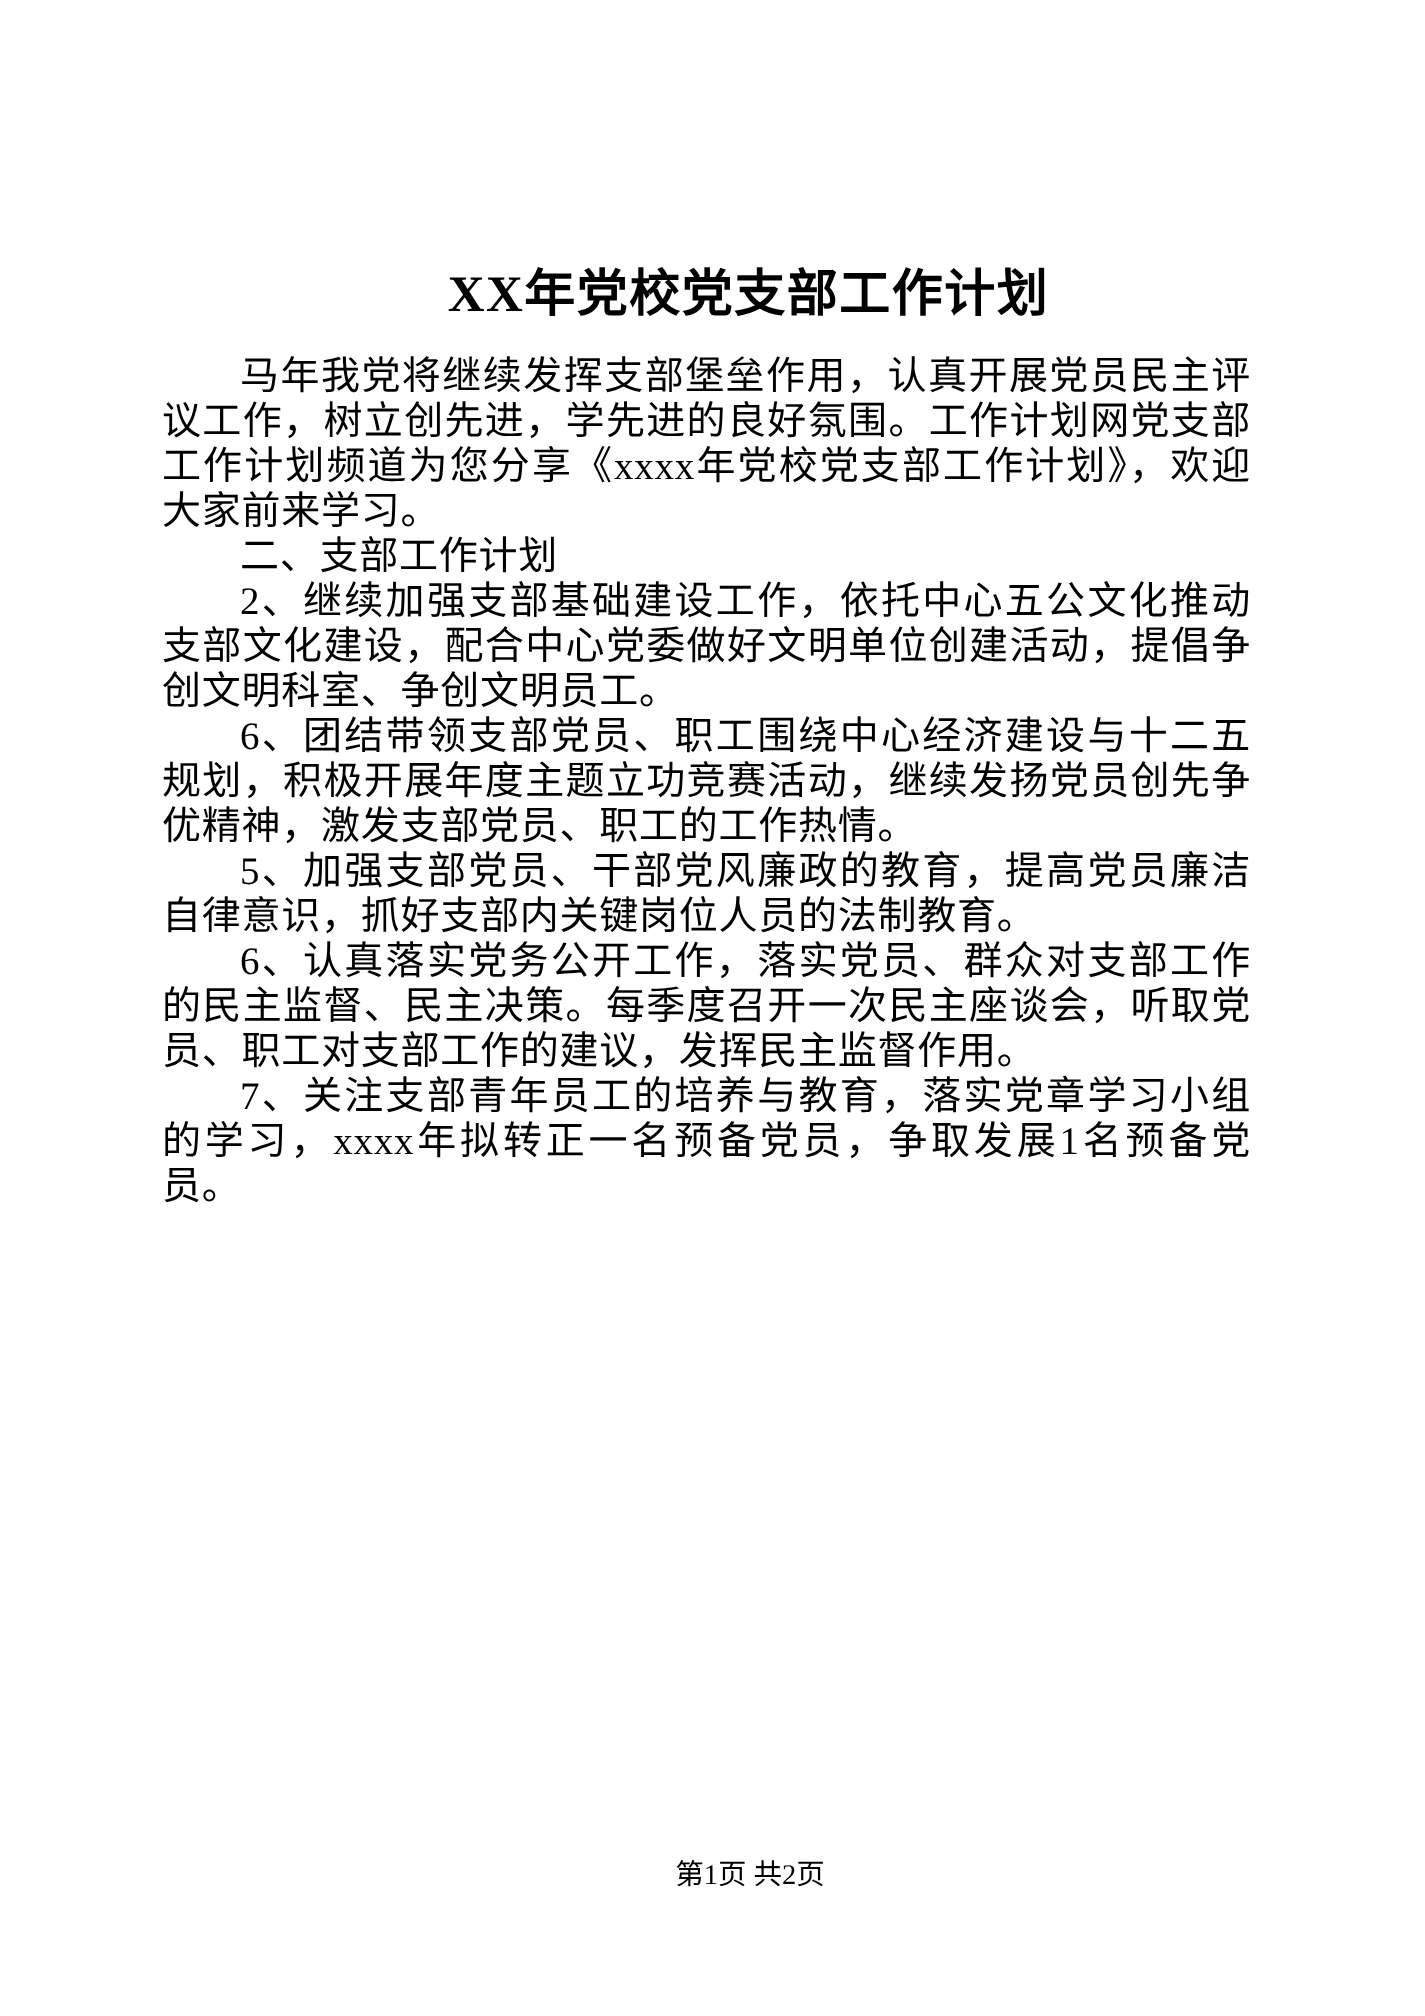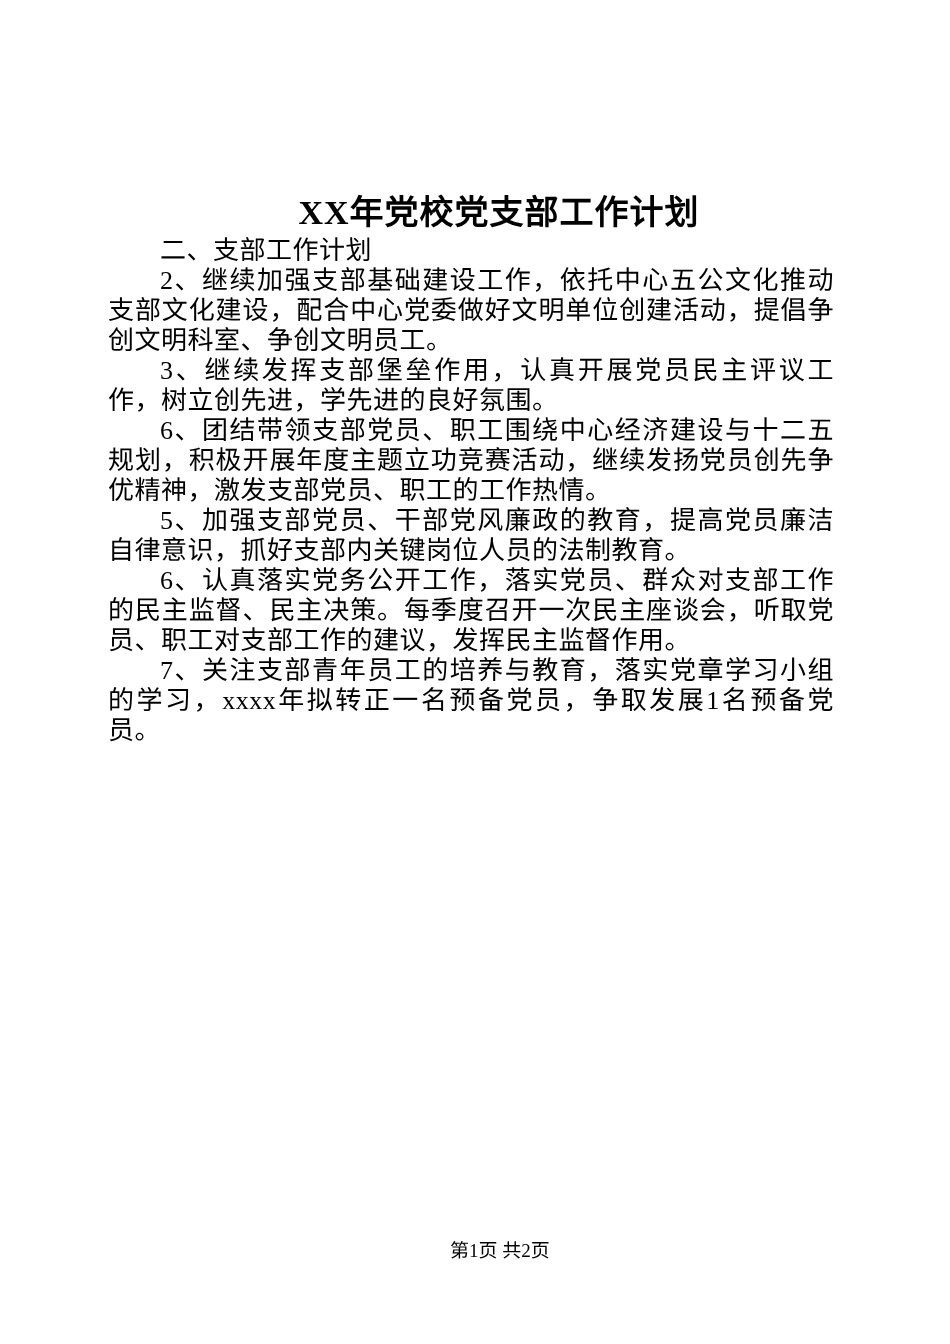--- a/index.html
+++ b/index.html
@@ -14,21 +14,21 @@
     background: #ffffff;
     color: #000000;
     font-family: "Liberation Serif", serif;
     overflow: hidden;
   }
   .doc-title {
     position: absolute;
     top: 172px;
     left: 0;
     right: 0;
-    margin: 16px;
+    margin: 0;
     text-align: center;
     font-size: 34px;
     line-height: 50px;
     font-weight: bold;
     letter-spacing: 1px;
     padding-left: 48px;
   }
   .doc-body {
     position: absolute;
     top: 236px;
@@ -58,29 +58,29 @@
 </style>
 </head>
 <body>
 
 <div class="page">
 
   <h1 class="doc-title">XX年党校党支部工作计划</h1>
 
   <div class="doc-body">
 
+    <p>马年我党将继续发挥支部堡垒作用，认真开展党员民主评议工作，树立创先进，学先进的良好氛围。工作计划网党支部工作计划频道为您分享《xxxx年党校党支部工作计划》，欢迎大家前来学习。</p>
 
 
 
     <p>二、支部工作计划</p>
 
 
     <p>2、继续加强支部基础建设工作，依托中心五公文化推动支部文化建设，配合中心党委做好文明单位创建活动，提倡争创文明科室、争创文明员工。</p>
 
-    <p>3、继续发挥支部堡垒作用，认真开展党员民主评议工作，树立创先进，学先进的良好氛围。</p>
 
     <p>6、团结带领支部党员、职工围绕中心经济建设与十二五规划，积极开展年度主题立功竞赛活动，继续发扬党员创先争优精神，激发支部党员、职工的工作热情。</p>
 
     <p>5、加强支部党员、干部党风廉政的教育，提高党员廉洁自律意识，抓好支部内关键岗位人员的法制教育。</p>
 
     <p>6、认真落实党务公开工作，落实党员、群众对支部工作的民主监督、民主决策。每季度召开一次民主座谈会，听取党员、职工对支部工作的建议，发挥民主监督作用。</p>
 
     <p>7、关注支部青年员工的培养与教育，落实党章学习小组的学习，xxxx年拟转正一名预备党员，争取发展1名预备党员。</p>
 
   </div>

